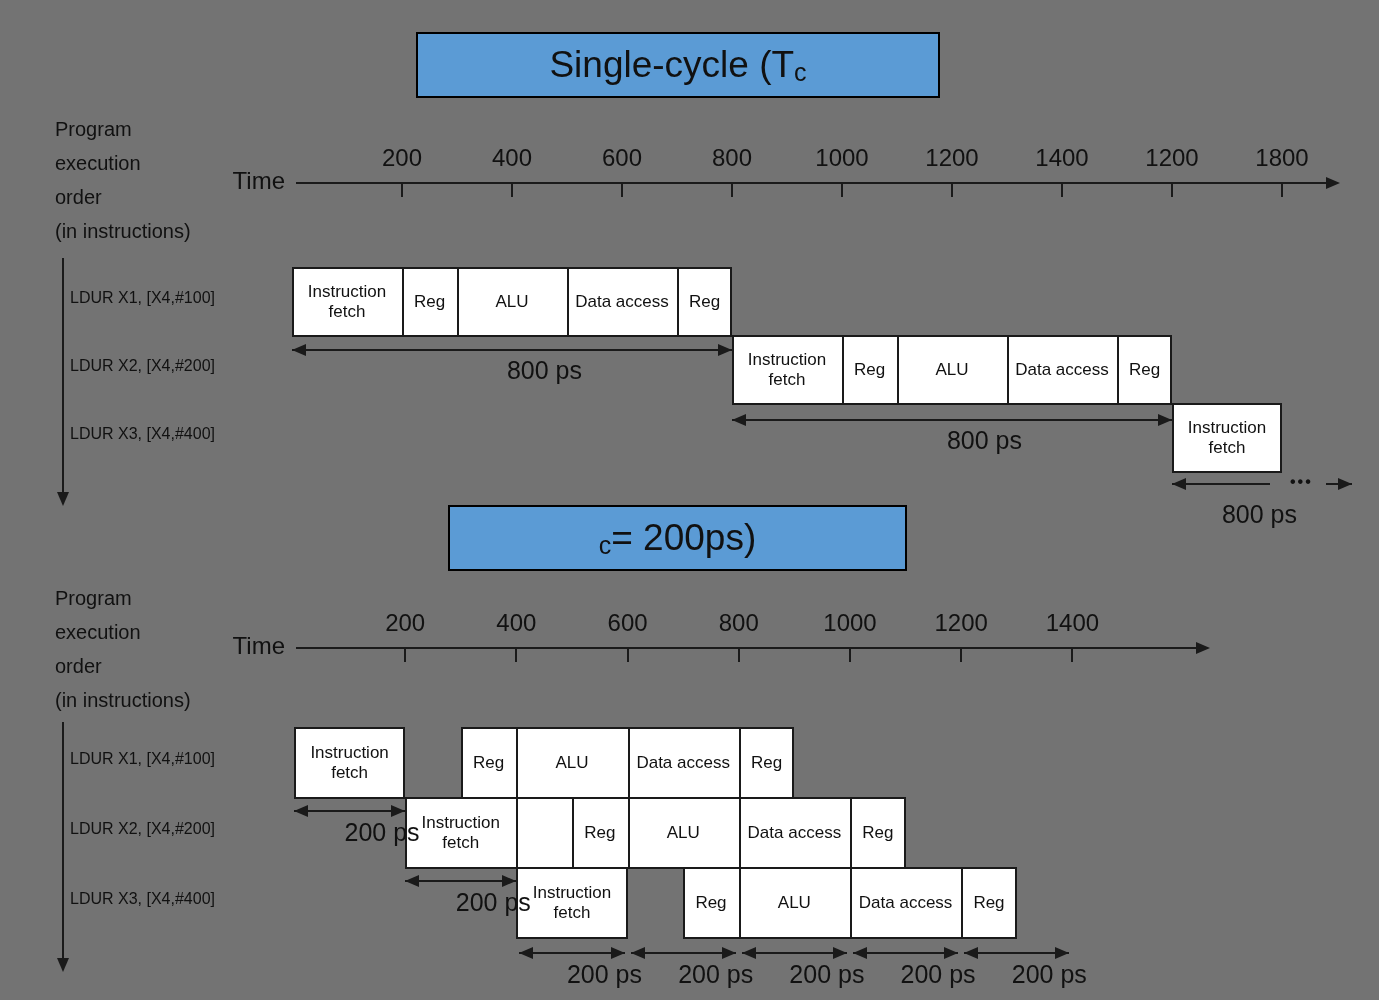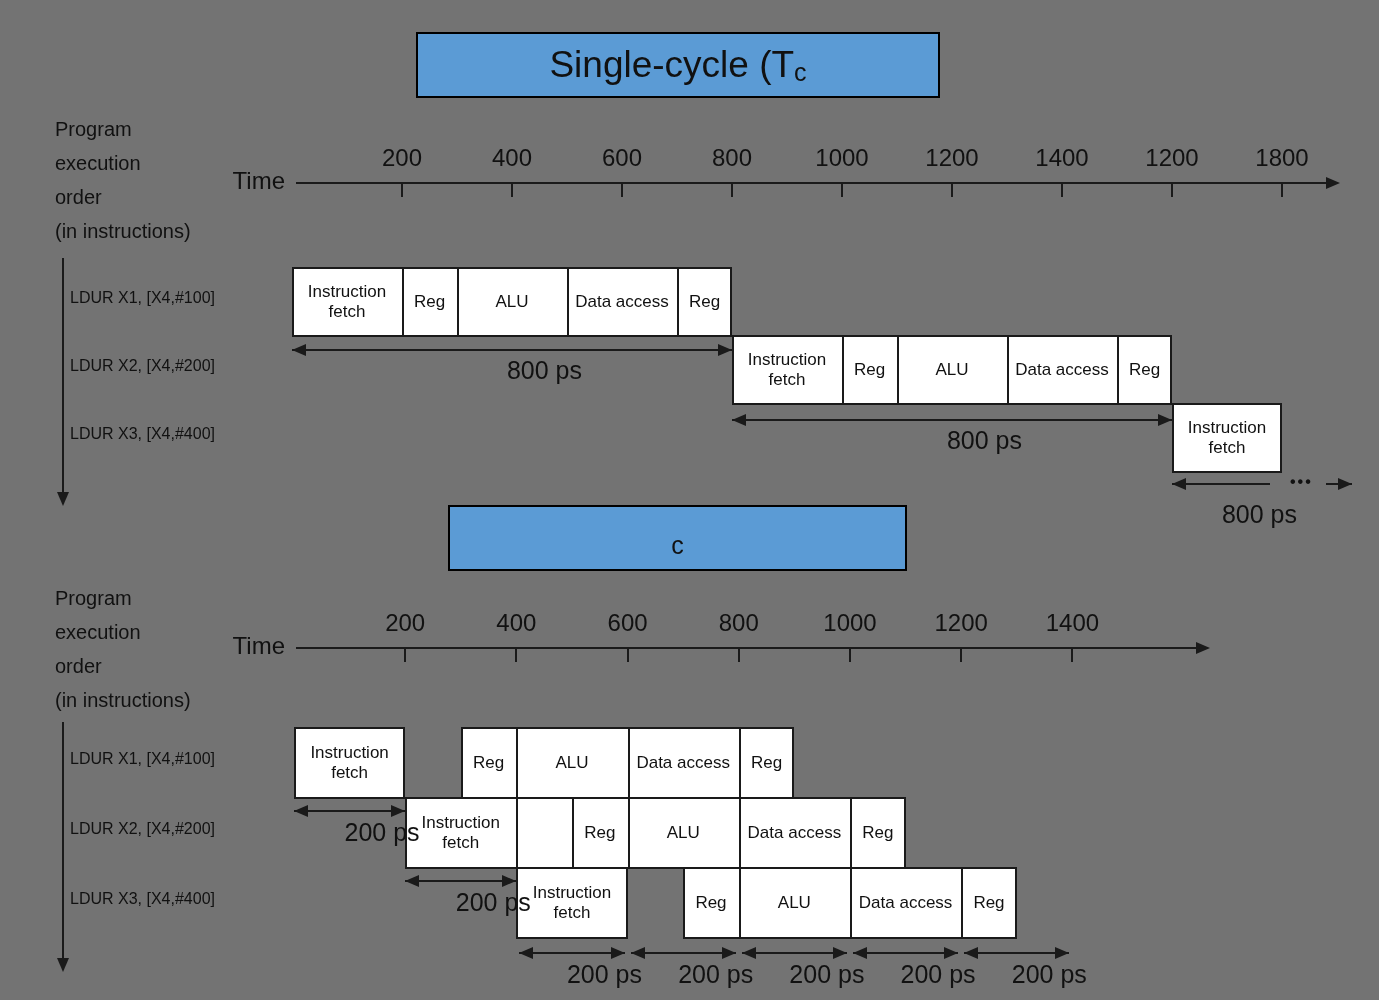--- a/index.html
+++ b/index.html
@@ -100,20 +100,21 @@
       <div class="ann-text" style="left: 882px; top: 426px;">800 ps</div>
       <div class="arrL" style="left: 1172px; top: 483px; width: 98px;"></div>
       <div class="dots" style="left: 1290px; top: 473px;">•••</div>
       <div class="arrR" style="left: 1326px; top: 483px; width: 26px;"></div>
       <div class="ann-text" style="left: 1157px; top: 500px;">800 ps</div>
     </div>
 
   <div class="sec" id="sec-pipe">
     <div class="titlebox" style="left:448px;top:505px;width:459px;height:66px">
         <sub>c</sub>
+        <span>= 200ps)</span>
     </div>
     <div class="order" style="left:55px;top:581px">
       <div>Program</div>
       <div>execution</div>
       <div>order</div>
       <div>(in instructions)</div>
     </div>
     <div class="timelbl" style="left:205px;top:632px">Time</div>
   <div class="axis-line" style="left: 296px; top: 647px; width: 900px;"></div>
       <div class="arr-right-head" style="left: 1196px; top: 642px;"></div>

